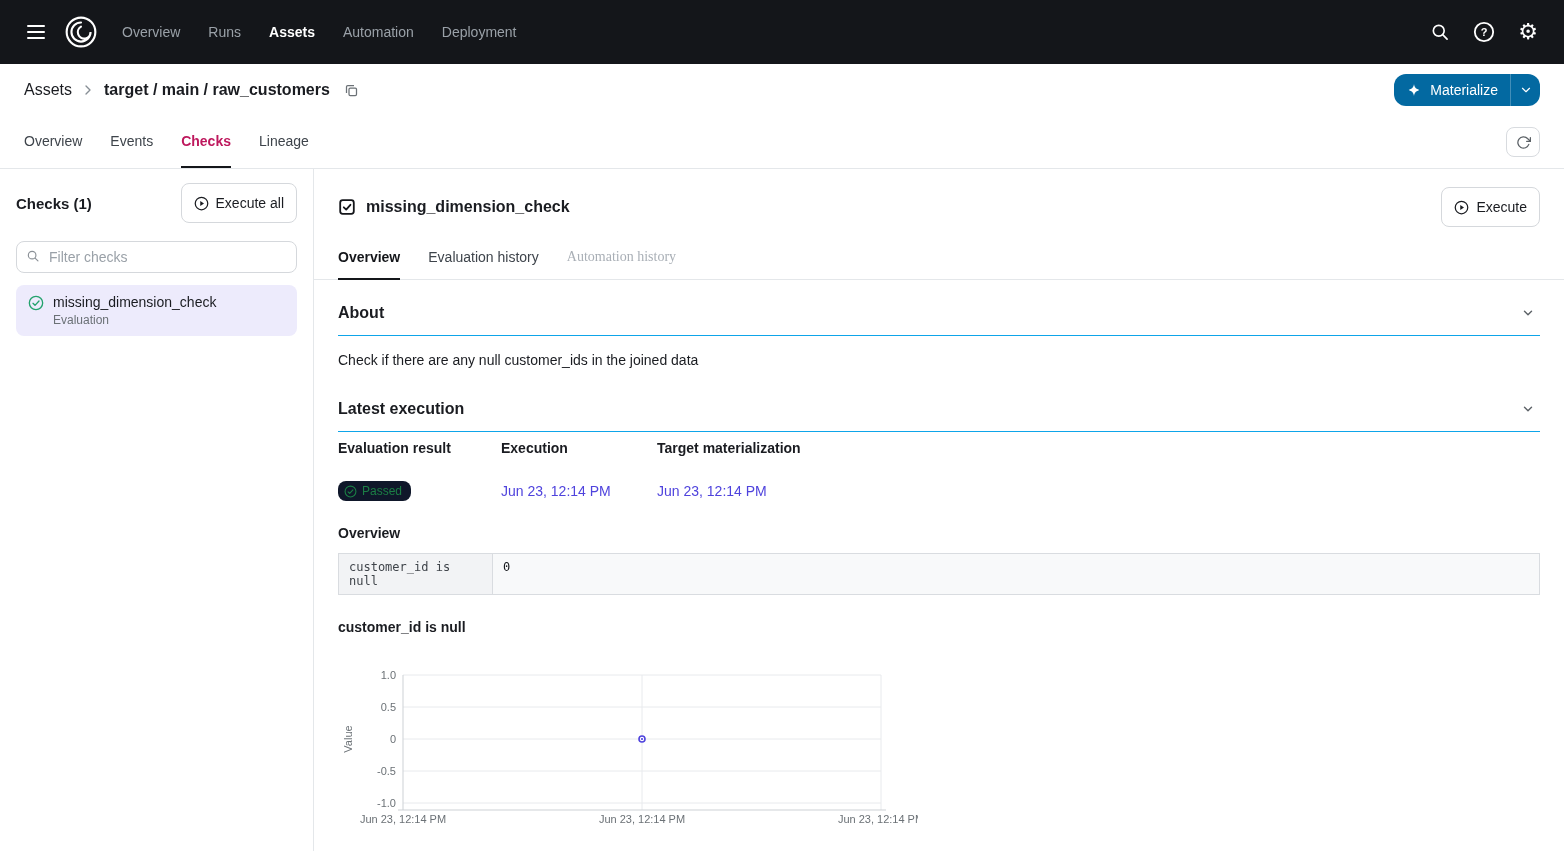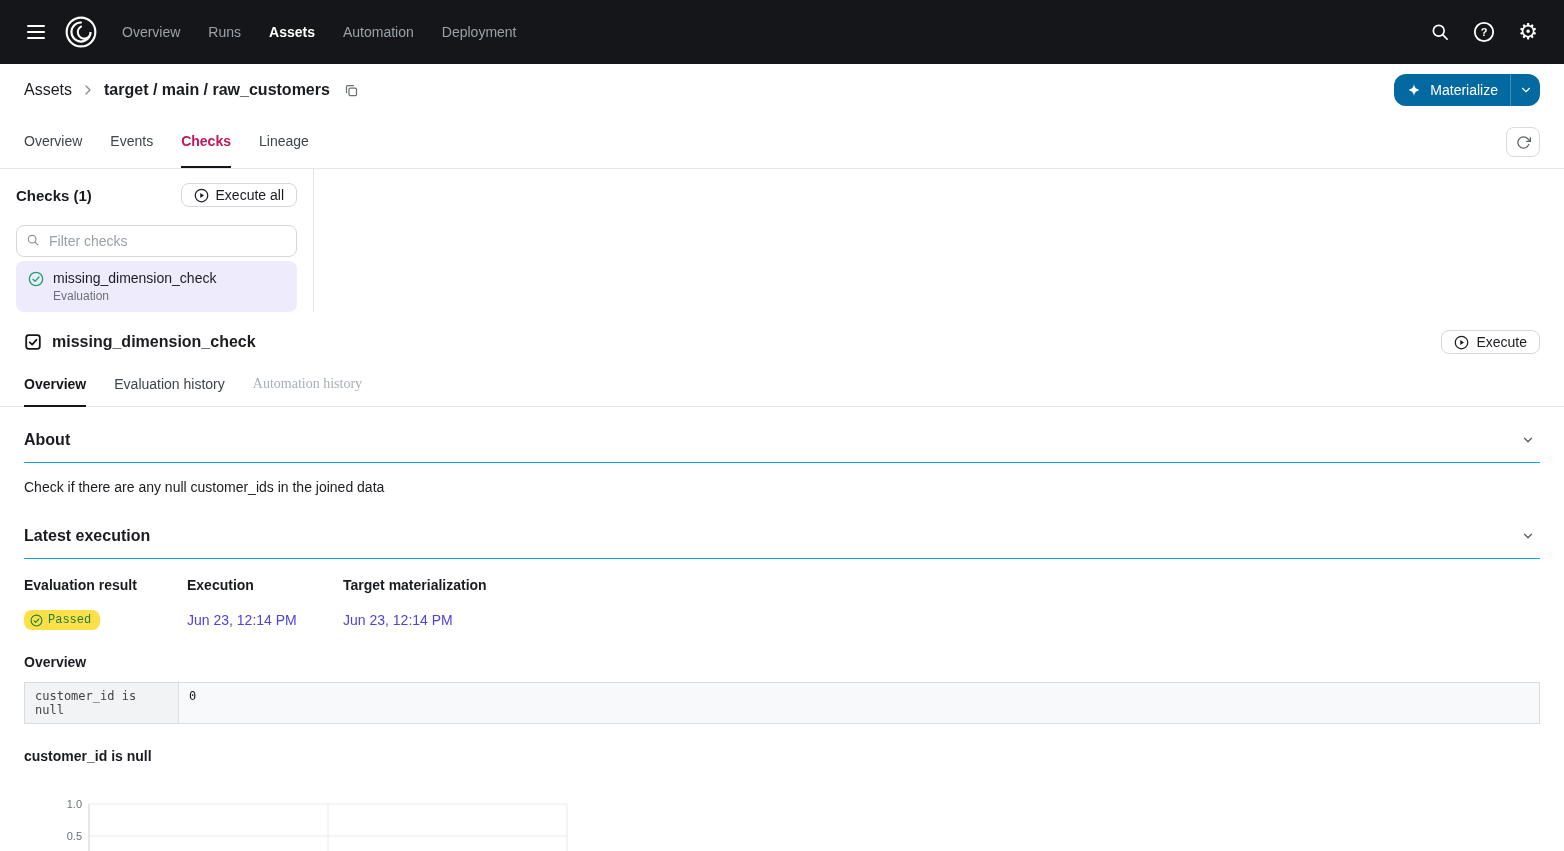--- a/index.html
+++ b/index.html
@@ -26,26 +26,26 @@
   .copy-btn { width:28px; height:28px; display:flex; align-items:center; justify-content:center; background:none; border:none; cursor:pointer; }
   .mz-group { margin-left:auto; display:flex; height:32px; border-radius:12px; overflow:hidden; background:#0369a1; color:#fff; }
   .mz-main { display:flex; align-items:center; gap:8px; padding:0 12px; font-size:14px; font-weight:500; cursor:pointer; border:none; background:transparent; color:#fff; }
   .mz-caret { width:30px; display:flex; align-items:center; justify-content:center; border:none; background:transparent; border-left:1px solid rgba(255,255,255,.25); cursor:pointer; }
   
   .tabs-row { height:53px; display:flex; align-items:stretch; padding:0 24px; border-bottom:1px solid #E4E7EA; }
   .tab { display:flex; align-items:center; margin-right:28px; font-size:14px; font-weight:500; color:#3E444B; border-bottom:2px solid transparent; cursor:pointer; }
   .tab.active { color:#be185d; font-weight:600; border-bottom-color:#14161A; }
   .refresh-btn { margin-left:auto; align-self:center; width:34px; height:30px; border:1px solid #D8DBDF; border-radius:8px; background:#fff; display:flex; align-items:center; justify-content:center; cursor:pointer; }
   
-  .content { display:flex; height:682px;flex-direction:column; }
+  .content { display:flex; height:682px; }
   .sidebar { width:314px; border-right:1px solid #E4E7EA; flex-shrink:0; }
   .sidebar-header { display:flex; justify-content:space-between; align-items:center; padding:14px 16px; }
   .sidebar-title { font-size:15px; font-weight:700; }
-  .btn-outline { display:inline-flex; gap:7px; align-items:center; height:24px; padding:0 12px; border:1px solid #D5D8DC; border-radius:8px; font-size:14px; font-weight:500; background:#fff; color:#1A1C21; cursor:pointer; font-family:inherit; }
-  .filter-wrap { padding:4px 16px 4px; position:relative; }
+  .btn-outline { display:inline-flex; gap:7px; align-items:center; height:40px; padding:0 12px; border:1px solid #D5D8DC; border-radius:8px; font-size:14px; font-weight:500; background:#fff; color:#1A1C21; cursor:pointer; font-family:inherit; }
+  .filter-wrap { padding:4px 16px 12px; position:relative; }
   .filter-wrap svg { position:absolute; left:26px; top:12px; }
   .filter-input { width:100%; height:32px; border:1px solid #D5D8DC; border-radius:8px; padding:0 10px 0 32px; font-size:14px; font-family:inherit; color:#1A1C21; outline:none; }
   .filter-input::placeholder { color:#9AA1A8; }
   .check-list { padding:0 16px; }
   .check-item { border-radius:8px; background:#EDEBFC; padding:9px 12px; display:flex; gap:9px; cursor:pointer; }
   .check-item .name { font-size:14px; color:#1A1C21; }
   .check-item .status { font-size:12px; color:#6B7176; margin-top:3px; }
   
   .main { flex:1; display:flex; flex-direction:column; overflow:hidden; }
   .main-header { display:flex; align-items:center; gap:10px; padding:18px 24px 14px; }
@@ -54,23 +54,23 @@
   .sub-tabs { display:flex; gap:28px; padding:0 24px; border-bottom:1px solid #E4E7EA; }
   .sub-tab { padding:8px 0 13px; font-size:14px; font-weight:500; color:#3E444B; border-bottom:2px solid transparent; margin-bottom:-1px; cursor:pointer; }
   .sub-tab.active { color:#14161A; font-weight:600; border-bottom-color:#14161A; }
   .sub-tab.disabled { color:#A9AFB6; cursor:default;font-family:Liberation Serif, serif; }
   .main-body { padding:0 24px; flex:1; overflow:hidden; }
   .section-heading { display:flex; justify-content:space-between; align-items:center; padding:21px 0 10px; border-bottom:1px solid #0ea5e9; }
   .section-heading h2 { font-size:16px; font-weight:700; }
   .mt8 { margin-top:8px; }
   .caret-btn { background:none; border:none; cursor:pointer; width:24px; height:24px; display:flex; align-items:center; justify-content:center; }
   .about-desc { margin-top:16px; font-size:14px; }
-  .exec-grid { display:grid; grid-template-columns:163px 156px 1fr; margin-top:18px; row-gap:17px; font-size:14px; align-items:center; }
+  .exec-grid { display:grid; grid-template-columns:163px 156px 1fr; margin-top:8px; row-gap:25px; font-size:14px; align-items:center; }
   .exec-grid .hdr { font-weight:700; }
-  .badge-passed { display:inline-flex; align-items:center; gap:5px; background:#fde047; color:#1B7F45; border-radius:8px; padding:3px 9px 3px 6px; font-size:12px; font-weight:500; width:fit-content;font-family:Liberation Mono, monospace; }
+  .badge-passed { display:inline-flex; align-items:center; gap:5px; background:#0f172a; color:#1B7F45; border-radius:8px; padding:3px 9px 3px 6px; font-size:12px; font-weight:500; width:fit-content; }
   .link { color:#4F43DD; text-decoration:none; cursor:pointer; }
   .metadata-heading { margin-top:24px; font-size:14px; font-weight:700; }
   .metadata-table { margin-top:12px; display:grid; grid-template-columns:154px 1fr; border:1px solid #D9DCE0; }
   .md-key { background:#F2F3F5; padding:6px 10px; font-family:"DejaVu Sans Mono", monospace; font-size:12px; color:#3F444A; border-right:1px solid #D9DCE0; }
   .md-val { background:#F8F9FA; padding:6px 10px; font-family:"DejaVu Sans Mono", monospace; font-size:12px; color:#14161A; }
   .chart-title { margin-top:24px; font-size:14px; font-weight:700; }
   .chart-wrap { margin-top:30px; }
   .grid-line { stroke:#E8EAED; stroke-width:1; }
   .axis-line { stroke:#CDD1D5; stroke-width:1; }
   .tick-label { font-family:"Liberation Sans", sans-serif; font-size:11px; fill:#6B7176; }

